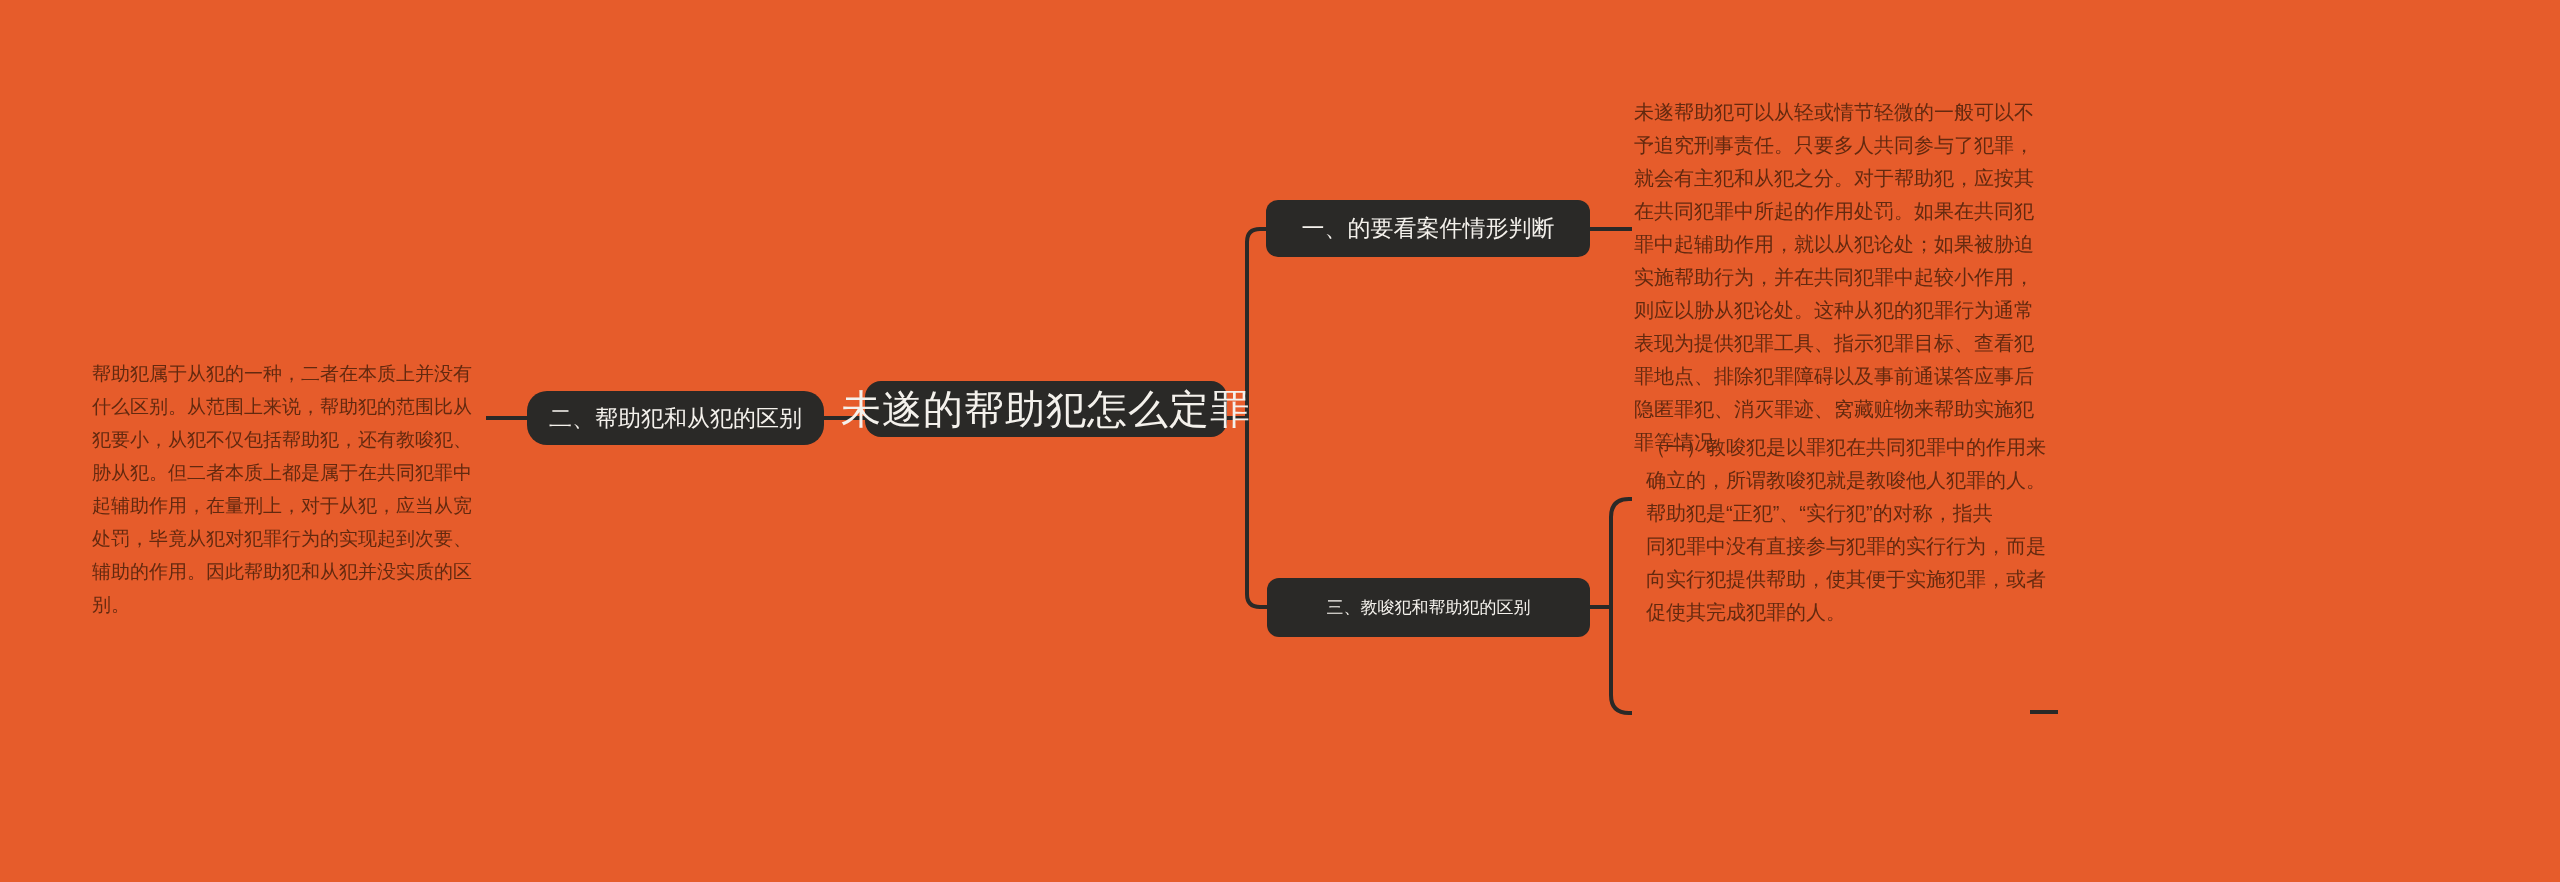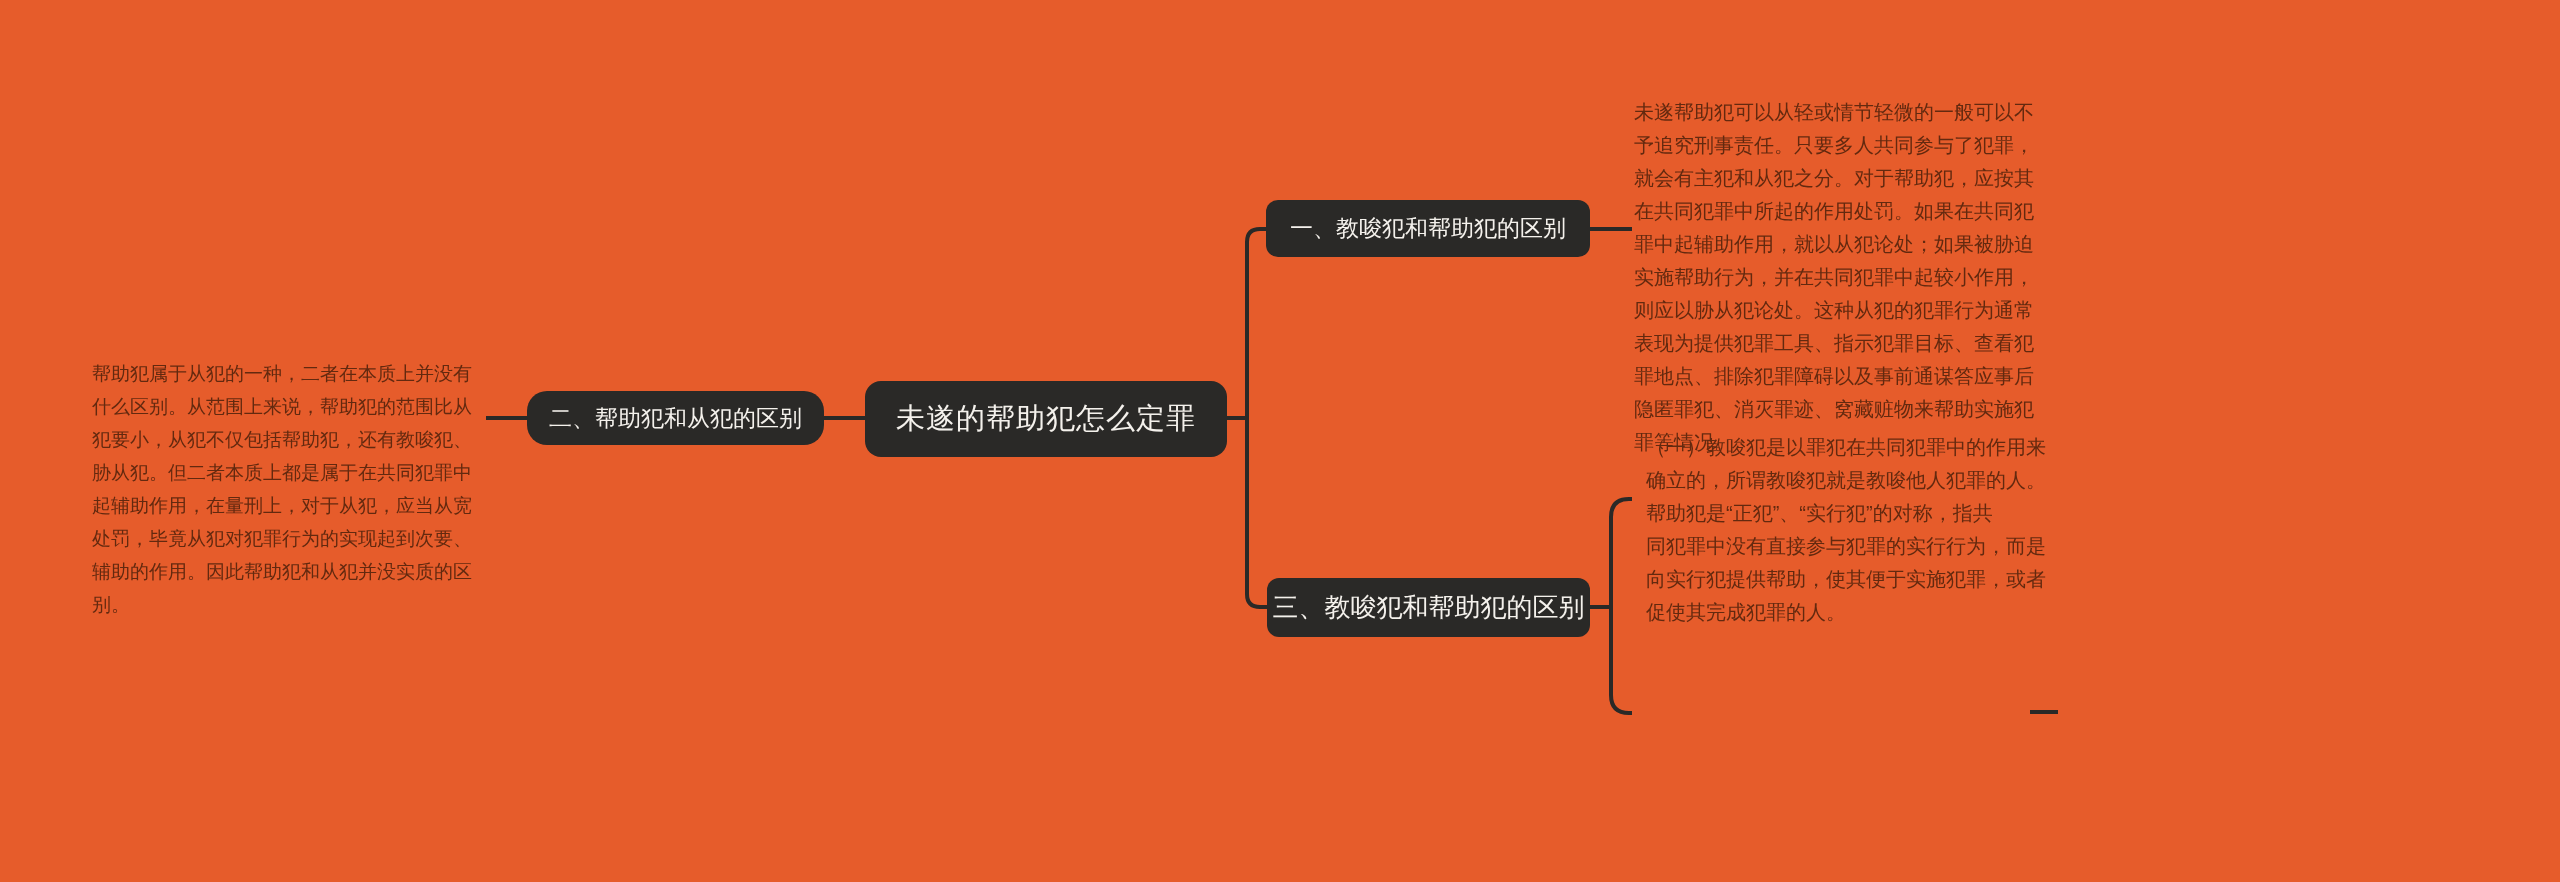--- a/index.html
+++ b/index.html
@@ -30,43 +30,43 @@
     background: #2A2927;
     color: #F4F1EC;
     display: flex;
     align-items: center;
     justify-content: center;
     white-space: nowrap;
     box-sizing: border-box;
   }
   .mm-node.root {
     left: 865px; top: 381px;
-    width: 362px; height: 76px;
+    width: 362px; height: 56px;
     border-radius: 16px;
-    font-size: 29px;
+    font-size: 40px;
     letter-spacing: 1px;
     text-align: center;
   }
   .mm-node.b1 {
     left: 1266px; top: 200px;
     width: 324px; height: 57px;
     border-radius: 12px;
     font-size: 23px;
   }
   .mm-node.b2 {
     left: 527px; top: 391px;
     width: 297px; height: 54px;
     border-radius: 20px;
     font-size: 23px;
   }
   .mm-node.b3 {
     left: 1267px; top: 578px;
     width: 323px; height: 59px;
     border-radius: 12px;
-    font-size: 26px;
+    font-size: 17px;
   }
   .note {
     position: absolute;
     color: #63290F;
     white-space: pre-line;
     font-size: 20px;
     line-height: 33px;
     letter-spacing: 0px;
   }
   .note.left-note {
@@ -107,21 +107,21 @@
 
   <div class="mm-node b2">
     <span>二、帮助犯和从犯的区别</span>
   </div>
 
   <div class="mm-node root">
     <span>未遂的帮助犯怎么定罪</span>
   </div>
 
   <div class="mm-node b1">
-    <span>一、教唆犯和帮助犯的区别</span>
+    <span>一、的要看案件情形判断</span>
   </div>
 
   <div class="mm-node b3">
     <span>三、教唆犯和帮助犯的区别</span>
   </div>
 
   <div class="note n1">未遂帮助犯可以从轻或情节轻微的一般可以不
 予追究刑事责任。只要多人共同参与了犯罪，
 就会有主犯和从犯之分。对于帮助犯，应按其
 在共同犯罪中所起的作用处罚。如果在共同犯

